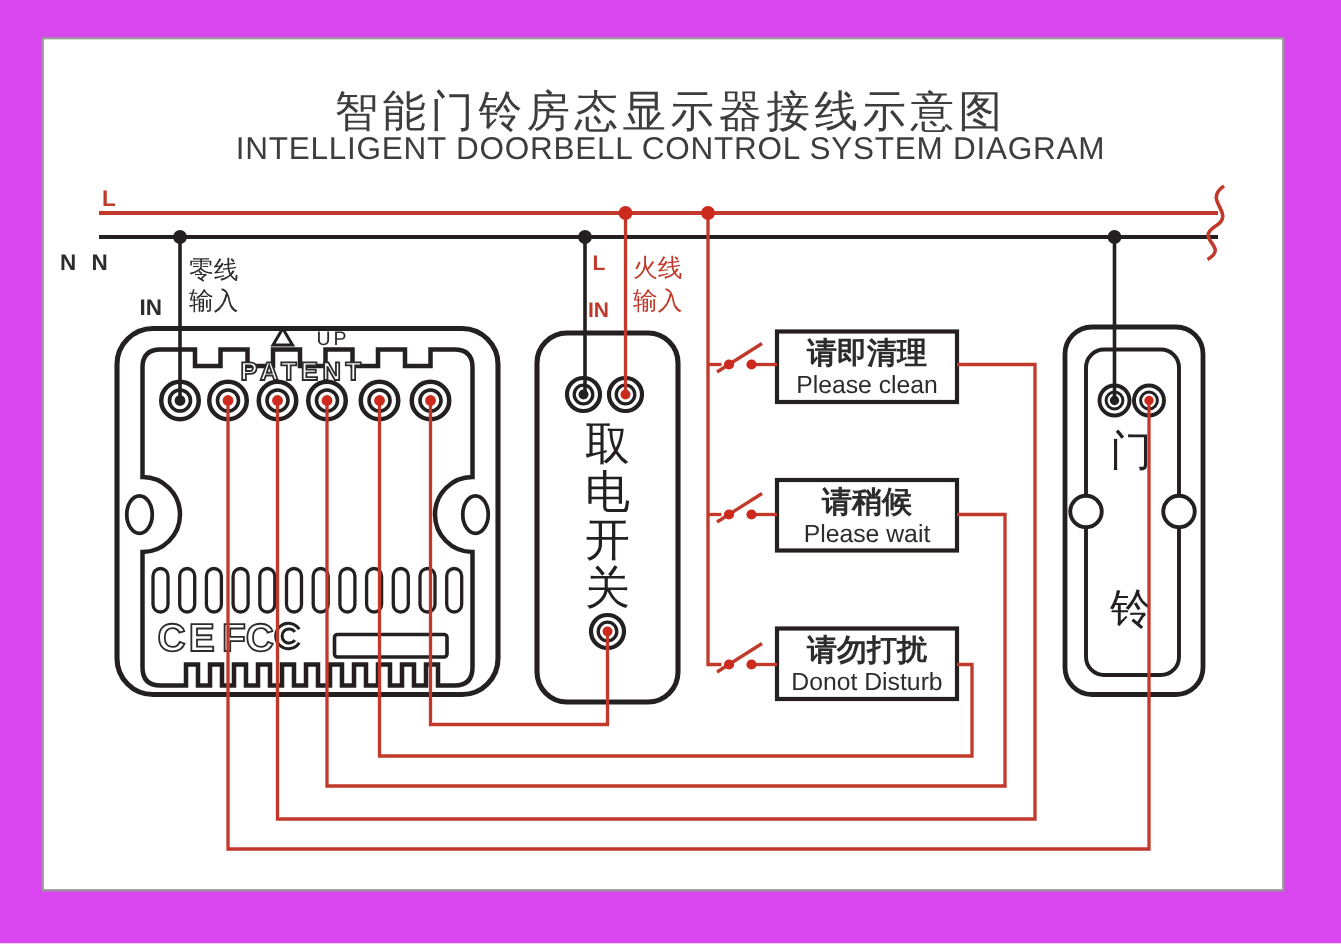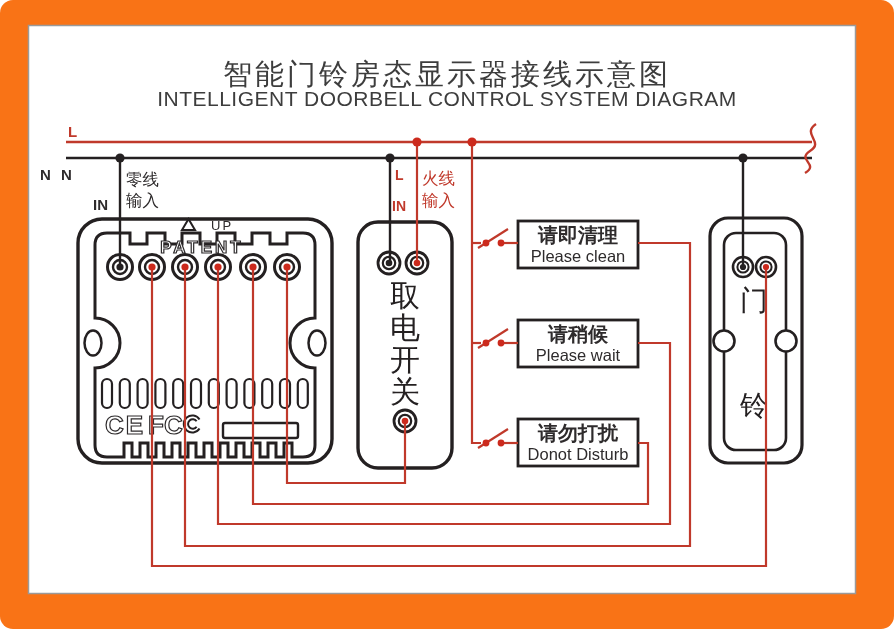--- a/index.html
+++ b/index.html
@@ -1,16 +1,16 @@
 <!DOCTYPE html>
 <html><head>
 <meta charset="utf-8">
 <style>
   html,body{margin:0;padding:0;background:#fff;}
-  .stage{position:relative;width:894px;height:629px;background:#f97316;font-family:"Liberation Sans",sans-serif;border-radius:13px;}
+  .stage{position:relative;width:894px;height:629px;background:#d946ef;font-family:"Liberation Sans",sans-serif;}
   svg{display:block;}
   text{font-family:"Liberation Sans",sans-serif;fill:#3d3d3d;}
   .zh-title{font-size:29px;letter-spacing:3px;}
   .en-title{font-size:21px;letter-spacing:0.5px;}
   .lbl-red{fill:#c0392b;font-size:15px;font-weight:bold;}
   .lbl-blk{fill:#2e2b2c;font-size:15px;font-weight:bold;}
   .lbl-red-sm{fill:#c0392b;font-size:14px;font-weight:bold;}
   .cjk-red{fill:#c0392b;font-size:16.5px;}
   .cjk-blk{fill:#2e2b2c;font-size:16.5px;}
   .outline-txt{fill:#ffffff;stroke:#2e2b2c;stroke-width:1.2px;font-weight:bold;}

